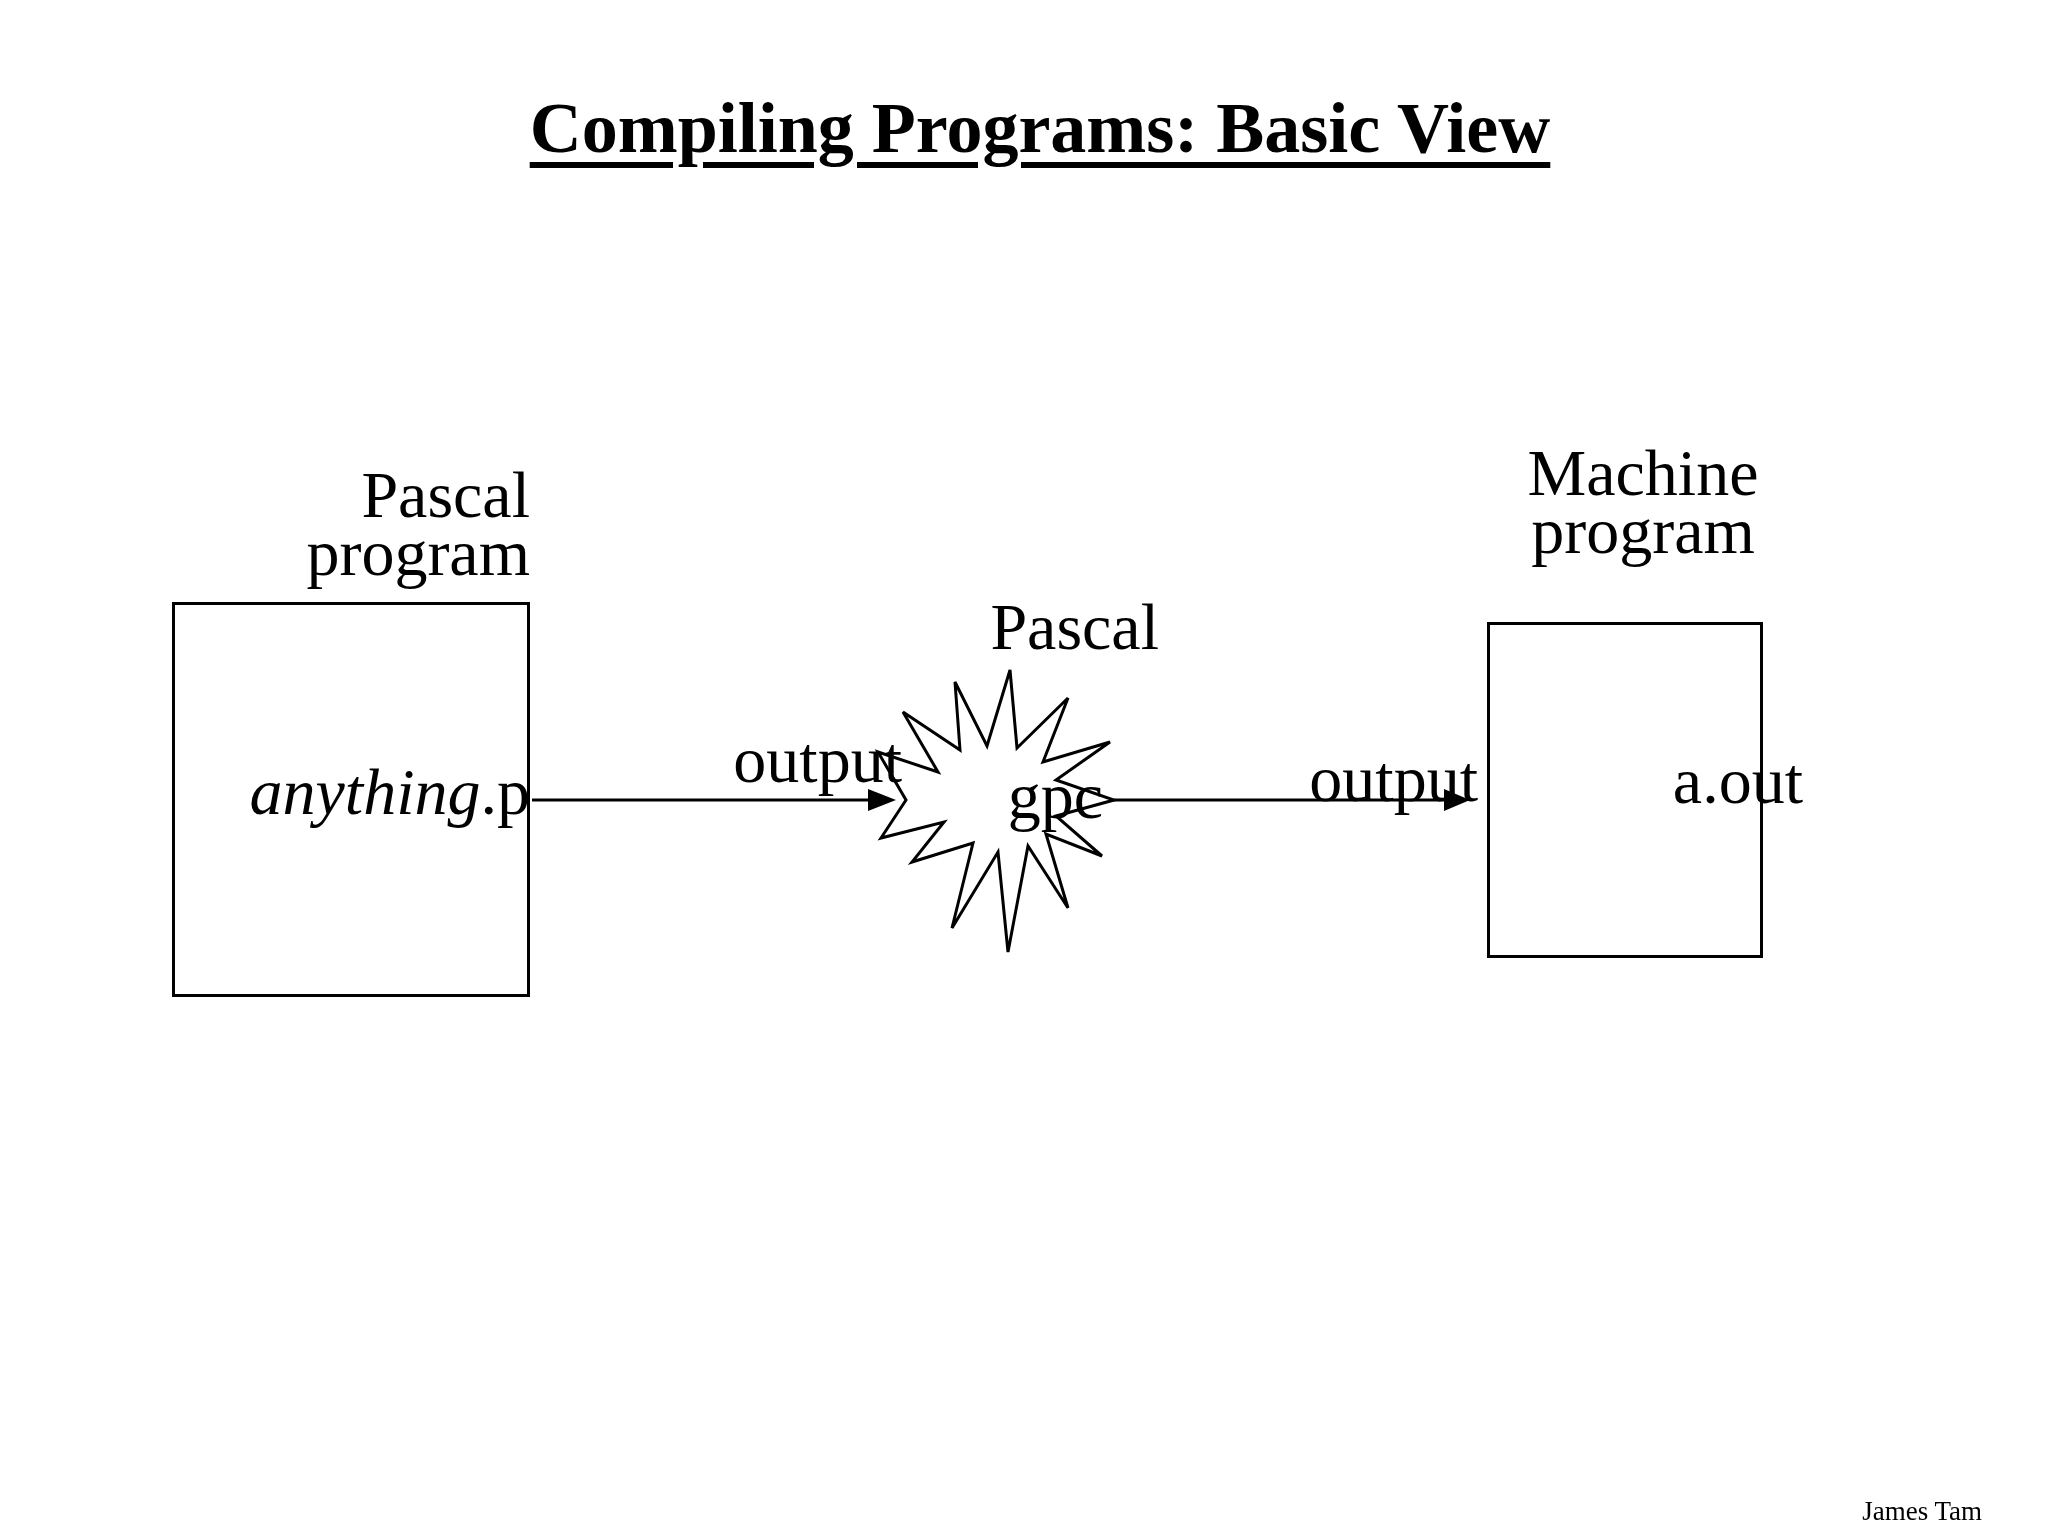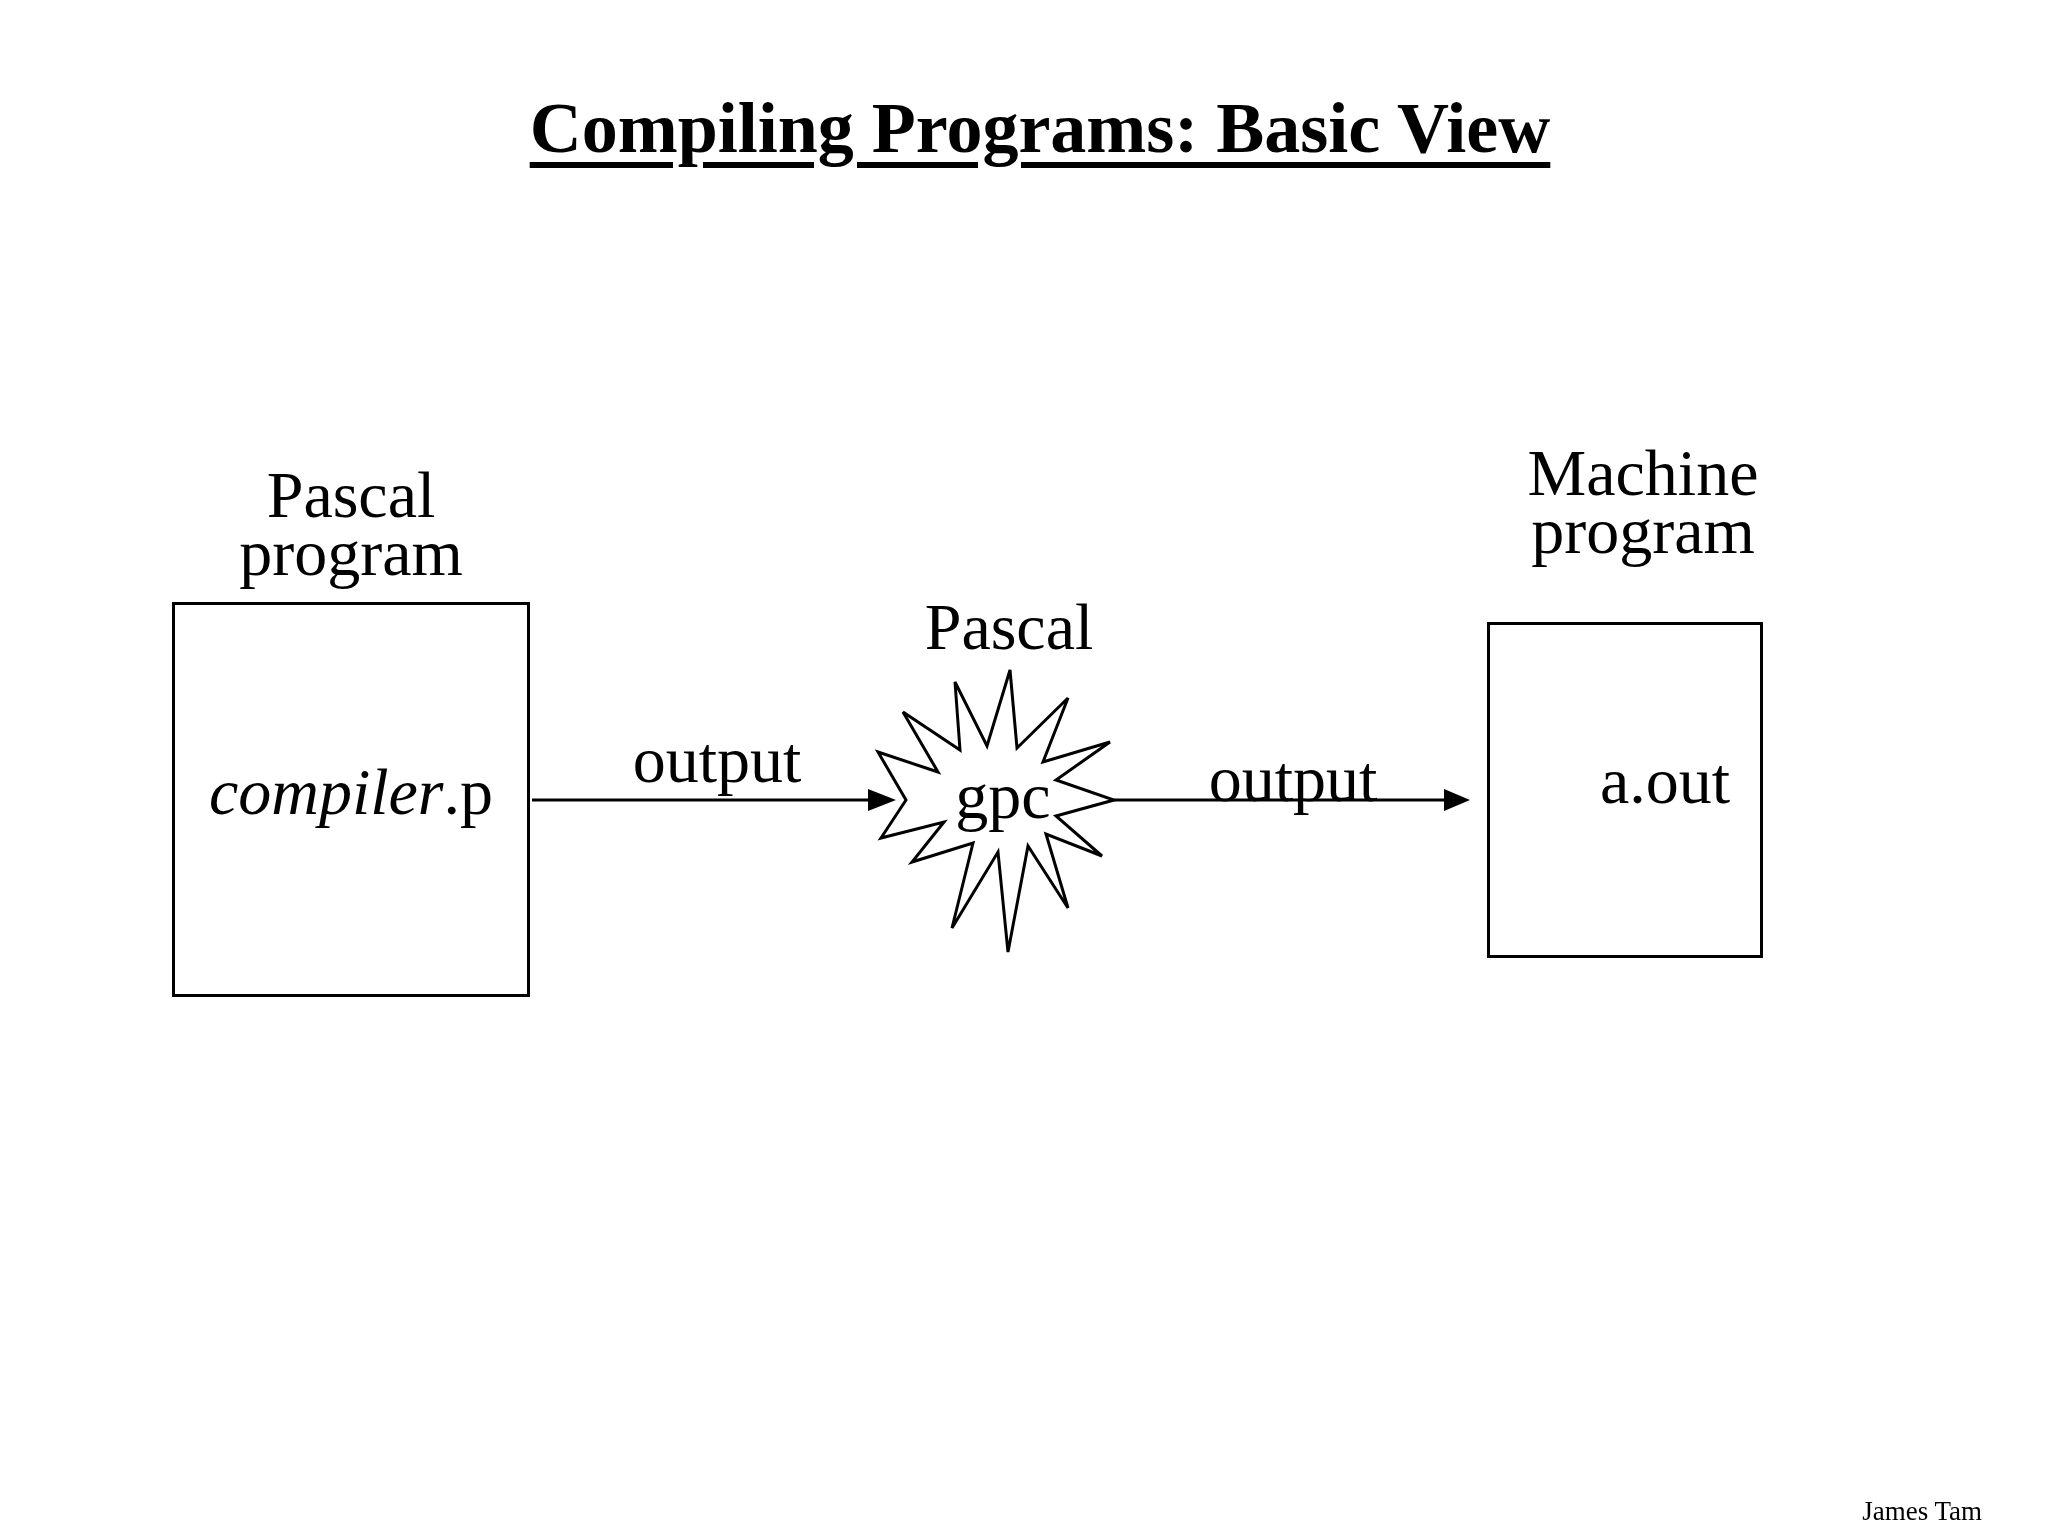--- a/index.html
+++ b/index.html
@@ -45,21 +45,21 @@
     box-sizing: border-box;
   }
   .source-box { left: 172px; top: 602px; width: 358px; height: 395px; }
   .target-box { left: 1487px; top: 622px; width: 276px; height: 336px; }
 
   .label {
     font-size: 66px;
     line-height: 58px;
     white-space: nowrap;
   }
-  .centered { text-align: center; }
+  .centered { text-align: right; }
 
   .source-label  { left: 172px;  top: 466px; width: 358px; }
   .compiler-label{ left: 859px;  top: 600px; width: 300px; line-height: 54px; }
   .target-label  { left: 1493px; top: 444px; width: 300px; text-align: center; }
 
   .input-label   { left: 532px;  top: 731px; width: 370px; }
   .output-label  { left: 1108px; top: 726px; width: 370px; margin-top: 24px; }
 
   .source-file   { left: 172px;  top: 759px; width: 358px; font-size: 66px; line-height: 1; }
   .target-file   { left: 1487px; top: 748px; width: 276px; font-size: 66px; line-height: 1; margin-left: 40px; }
@@ -98,21 +98,21 @@
                      1068,698 1043,762 1110,742 1056,780 1114,800 1056,816 1102,856
                      1046,834 1068,908 1028,846 1008,952 998,852 952,928 973,843
                      912,862 944,822 881,838 906,800"></polygon>
   </svg>
 
   <div class="abs label centered source-label">
     <div>Pascal</div>
     <div>program</div>
   </div>
   <div class="abs file-box source-box"></div>
-  <div class="abs centered source-file"><span class="italic">compiler</span><span>.p</span></div>
+  <div class="abs centered source-file"><span class="italic">anything</span><span>.p</span></div>
 
   <div class="abs label centered input-label">output</div>
 
   <div class="abs label centered compiler-label">
     <div>Pascal</div>
   </div>
   <div class="abs centered compiler-name">gpc</div>
 
   <div class="abs label centered output-label">output</div>
 

